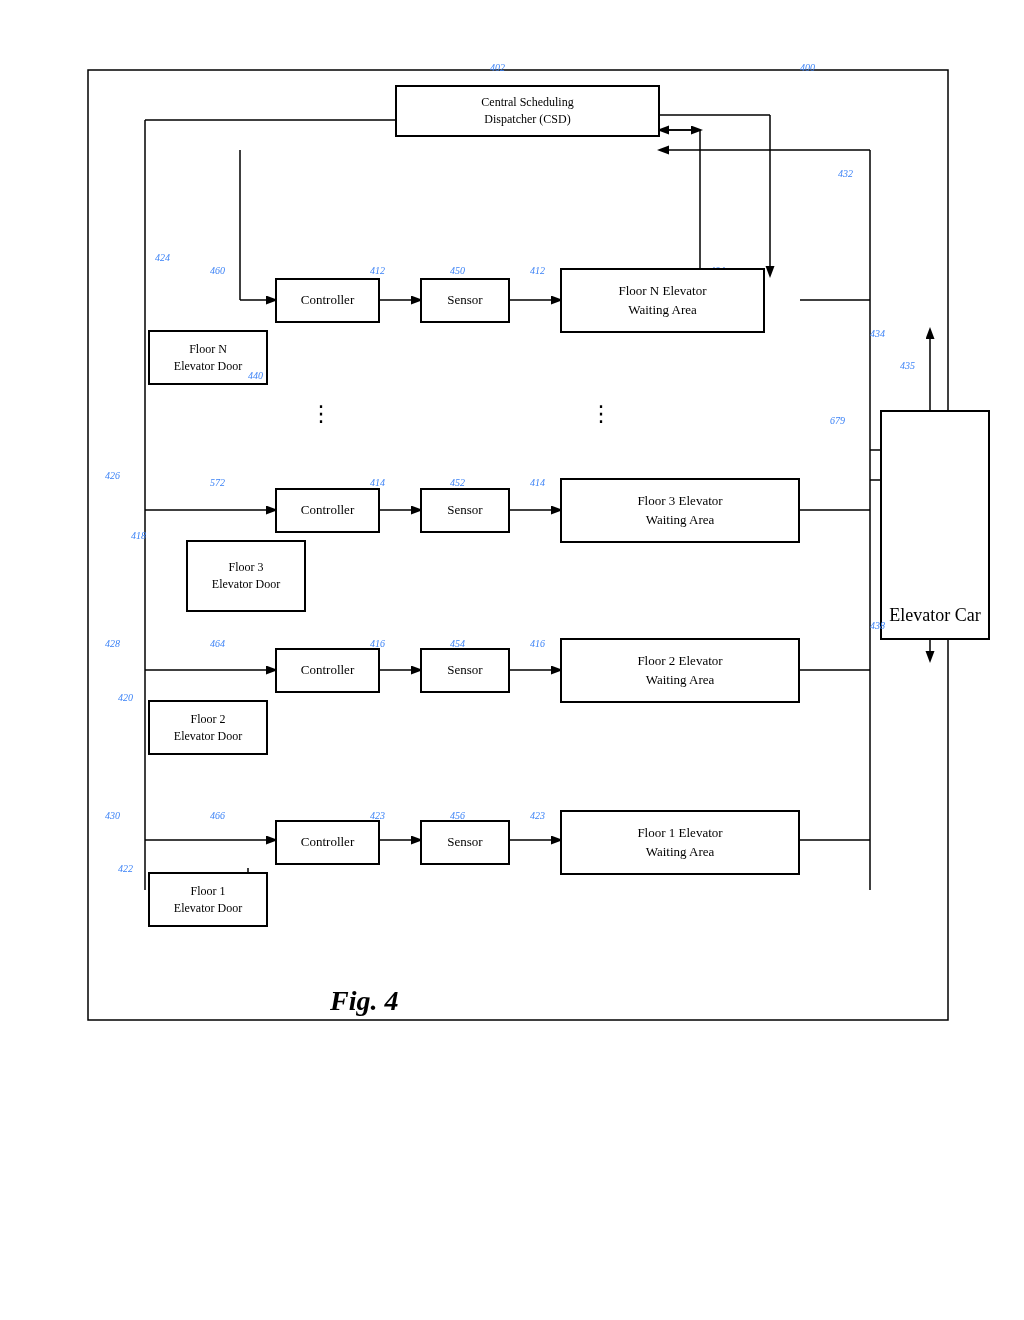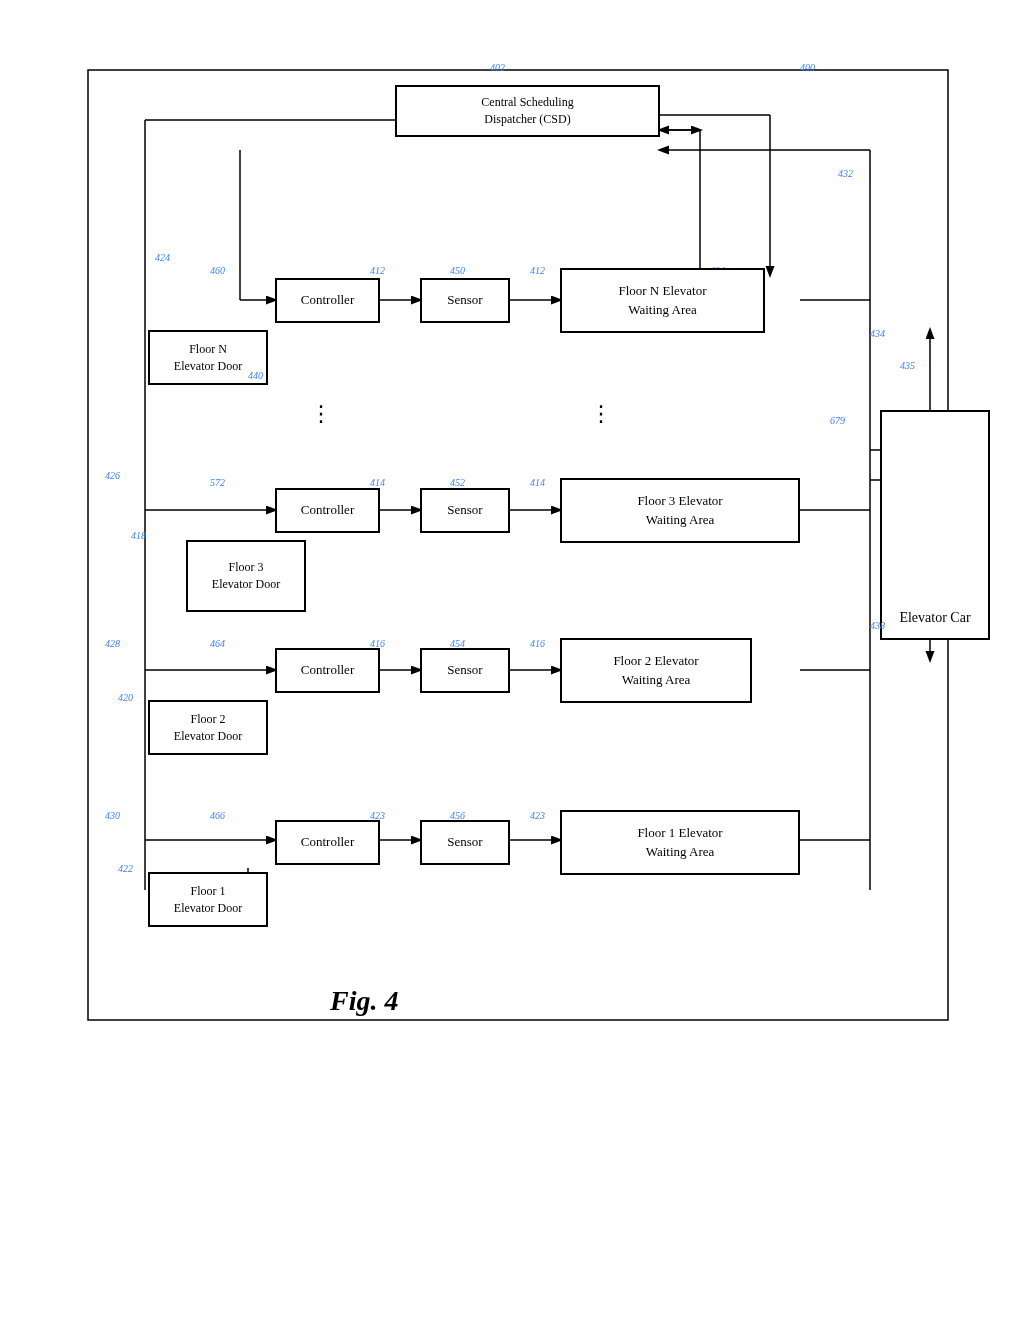--- a/index.html
+++ b/index.html
@@ -239,21 +239,21 @@
     <div class="ref-label" style="top:308px; left:870px;">434</div>
 
     <div class="ref-label" style="top:340px; left:900px;">435</div>
 
     <div class="box box-dashed" style="top:410px; left:895px; width:75px; height:40px; font-size:12px;">
       <span>Sensor</span>
     </div>
 
     <div class="ref-label" style="top:395px; left:830px;">679</div>
 
-    <div class="box" style="top:390px; left:880px; width:110px; height:230px; font-size:14px; flex-direction:column; justify-content:flex-end; padding-bottom:10px;">
+    <div class="box" style="top:390px; left:880px; width:110px; height:230px; font-size:18px; flex-direction:column; justify-content:flex-end; padding-bottom:10px;">
       <span>Elevator Car</span>
     </div>
 
     <div class="ref-label" style="top:600px; left:870px;">438</div>
 
     <div style="position:absolute; top:385px; left:310px; font-size:22px; letter-spacing:2px; line-height:0.8;">⋮</div>
 
     <div style="position:absolute; top:385px; left:590px; font-size:22px; letter-spacing:2px; line-height:0.8;">⋮</div>
 
     <div class="ref-label" style="top:450px; left:105px;">426</div>
@@ -301,21 +301,21 @@
     <div class="ref-label" style="top:618px; left:710px;">408</div>
 
     <div class="box" style="top:628px; left:275px; width:105px; height:45px;">
       <span>Controller</span>
     </div>
 
     <div class="box" style="top:628px; left:420px; width:90px; height:45px;">
       <span>Sensor</span>
     </div>
 
-    <div class="box" style="top:618px; left:560px; width:192px; height:65px; font-size:13px;">
+    <div class="box" style="top:618px; left:560px; width:240px; height:65px; font-size:13px;">
       <span style="white-space:pre-line;">Floor 2 Elevator
 Waiting Area</span>
     </div>
 
     <div class="ref-label" style="top:672px; left:118px;">420</div>
 
     <div class="box" style="top:680px; left:148px; width:120px; height:55px; font-size:12px;">
       <span style="white-space:pre-line;">Floor 2
 Elevator Door</span>
     </div>

